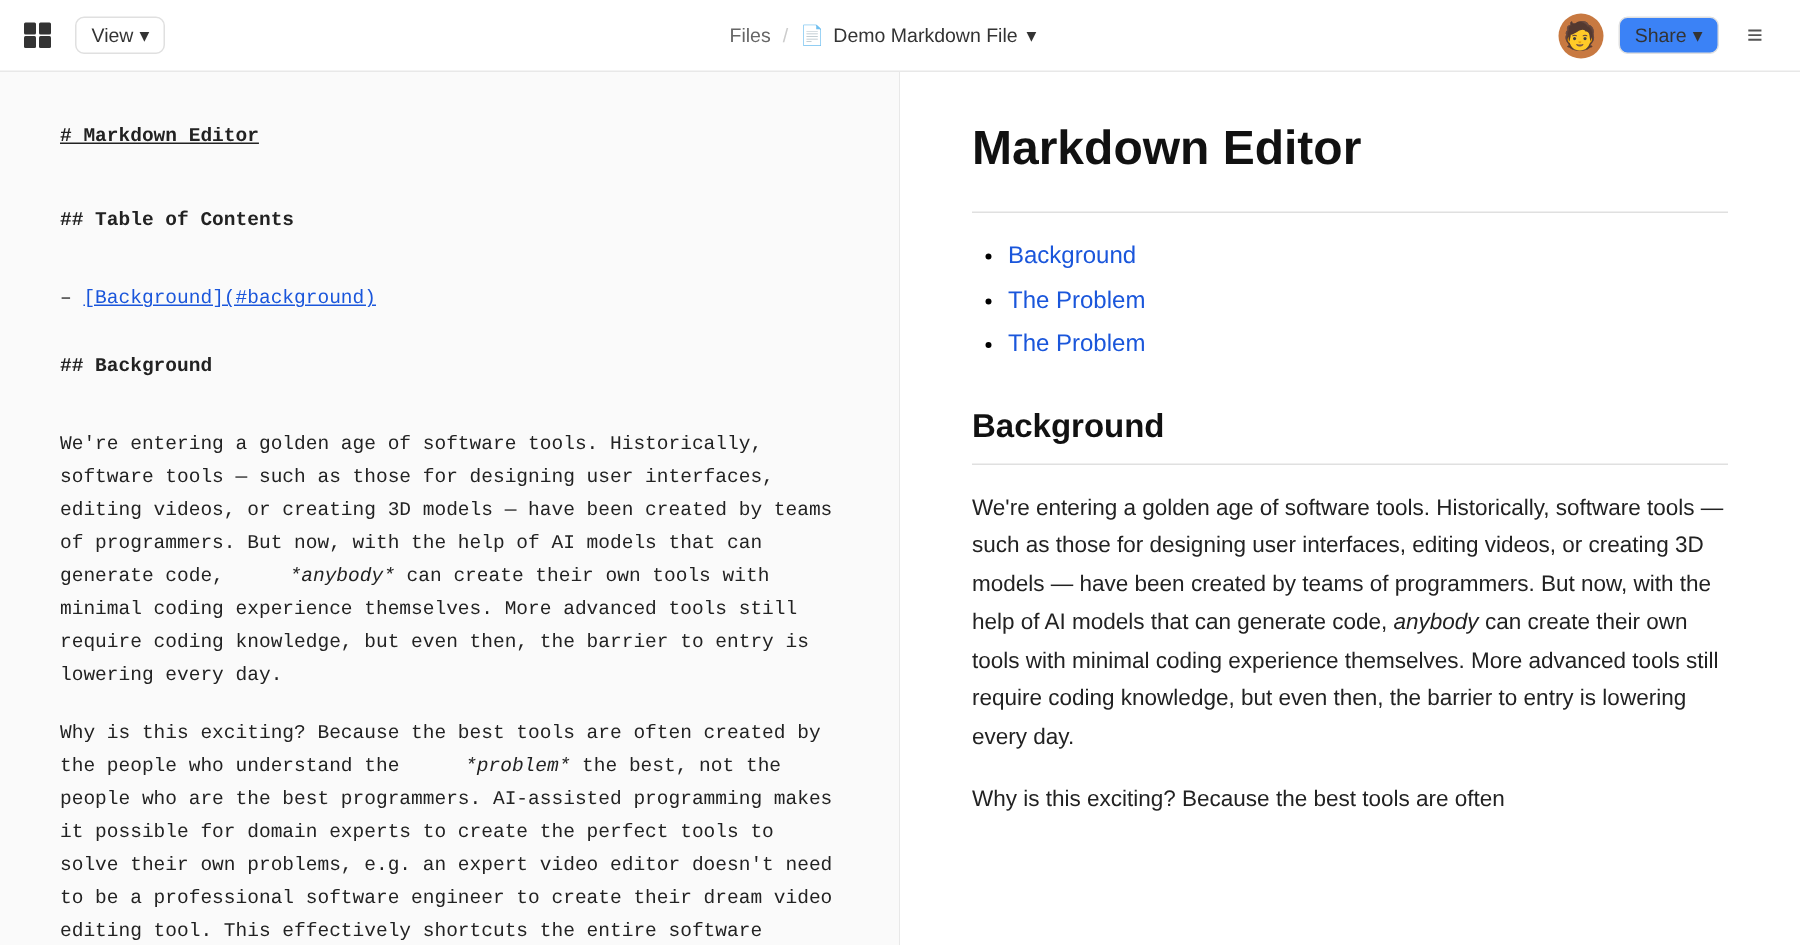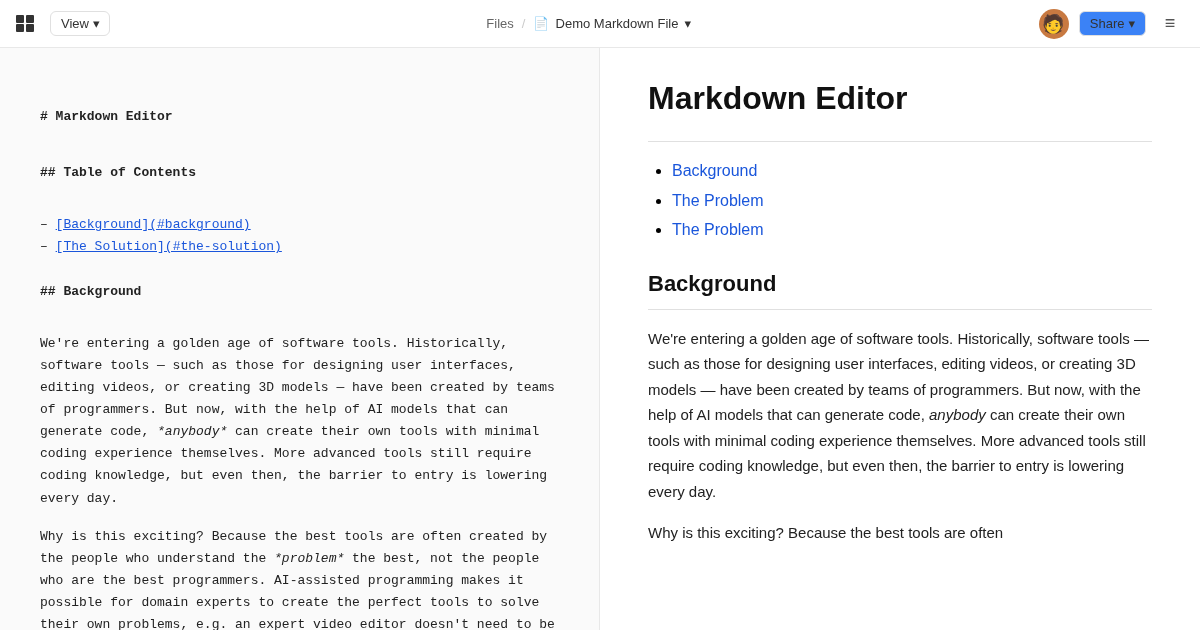--- a/index.html
+++ b/index.html
@@ -46,25 +46,25 @@
       width: 600px;
       border-right: 1px solid #e8e8e8;
       padding: 32px 40px;
       overflow-y: auto;
       background: #fafafa;
       font-family: 'Courier New', Courier, monospace;
       font-size: 13px;
       line-height: 1.7;
       color: #222;
     }
-    .editor-pane .md-h1 { font-weight: bold; margin-bottom: 12px; margin-top: 26px; }
+    .editor-pane .md-h1 { font-weight: bold; text-decoration: underline; margin-bottom: 12px; }
     .editor-pane .md-h2 { font-weight: bold; margin-bottom: 8px; }
     .editor-pane .md-link { color: #1a56db; text-decoration: underline; }
     .editor-pane p { margin-bottom: 16px; }
-    .editor-pane .md-italic { font-style: italic; }
+    .editor-pane .md-italic { font-style: italic; margin-left: 36px; }
 
     
     .preview-pane {
       flex: 1;
       padding: 32px 48px;
       overflow-y: auto;
       background: #fff;
     }
     .preview-pane h1 {
       font-size: 32px; font-weight: 700; color: #111;
@@ -127,23 +127,20 @@
 <div class="main">
 
   <div class="editor-pane">
     <div class="md-h1"># Markdown Editor</div>
     <br>
     <div class="md-h2">## Table of Contents</div>
     <br>
     <div>
       <span>– </span><span class="md-link">[Background](#background)</span>
     </div>
-    <div>
-      <span>– </span><span class="md-link">[The Solution](#the-solution)</span>
-    </div>
     <br>
     <div class="md-h2">## Background</div>
     <br>
     <p>We're entering a golden age of software tools. Historically, software tools — such as those for designing user interfaces, editing videos, or creating 3D models — have been created by teams of programmers. But now, with the help of AI models that can generate code, <span class="md-italic">*anybody*</span> can create their own tools with minimal coding experience themselves. More advanced tools still require coding knowledge, but even then, the barrier to entry is lowering every day.</p>
     <p>Why is this exciting? Because the best tools are often created by the people who understand the <span class="md-italic">*problem*</span> the best, not the people who are the best programmers. AI-assisted programming makes it possible for domain experts to create the perfect tools to solve their own problems, e.g. an expert video editor doesn't need to be a professional software engineer to create their dream video editing tool. This effectively shortcuts the entire software development process, allowing individuals to accomplish in days what would have taken large teams months to do before.</p>
   </div>
 
   <div class="preview-pane">
     <h1>Markdown Editor</h1>
 

